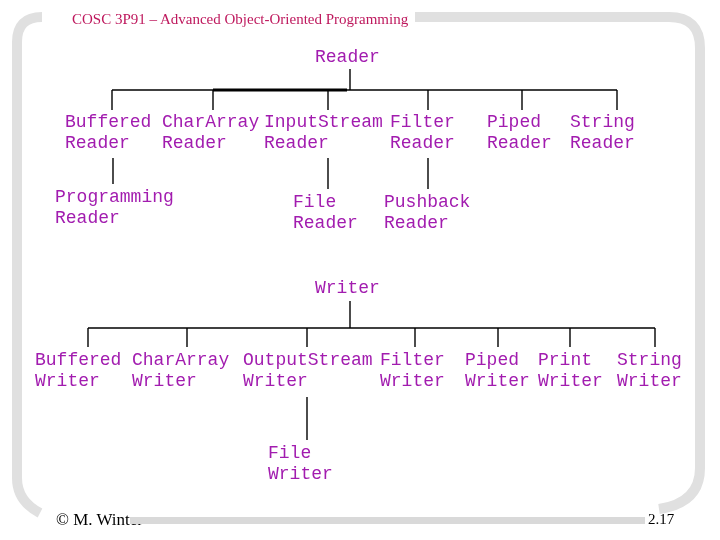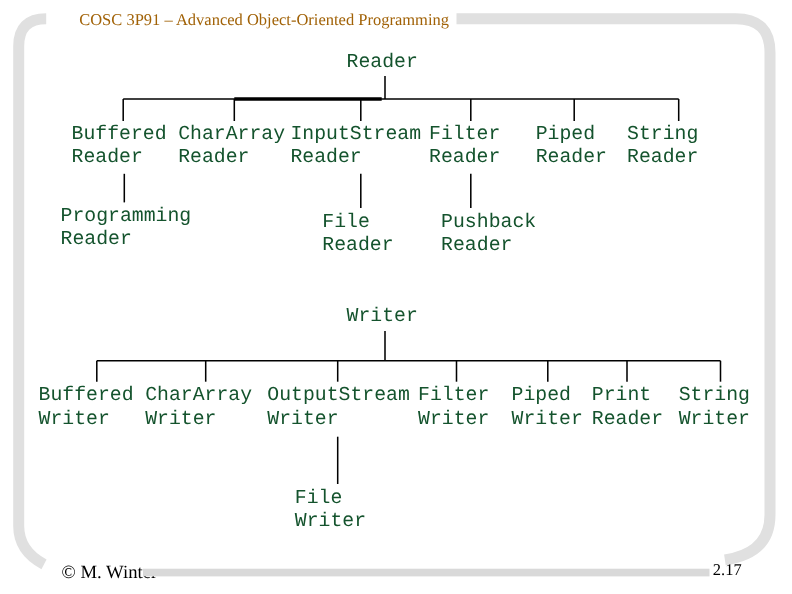--- a/index.html
+++ b/index.html
@@ -9,28 +9,28 @@
     position: relative;
     overflow: hidden;
     font-family: "Liberation Serif", serif;
     color: #000;
   }
   .stage { position: absolute; left: 0; top: 0; width: 720px; height: 540px; }
   svg.stage { pointer-events: none; }
   .slide-title {
     position: absolute; left: 72px; top: 10px;
     font-family: "Liberation Serif", serif;
-    font-size: 15px; line-height: 18px; color: #a16207;
+    font-size: 15px; line-height: 18px; color: #be185d;
     white-space: nowrap;
   }
   .node {
     position: absolute;
     font-family: "Liberation Mono", "DejaVu Sans Mono", monospace;
     font-size: 18px; line-height: 21px;
-    color: #14532d;
+    color: #a21caf;
     white-space: pre-line;
   }
   .footer-copyright {
     position: absolute; left: 56px; top: 510px;
     font-size: 17px; line-height: 19px;
     font-family: "Liberation Serif", serif;
   }
   .footer-rule {
     position: absolute; left: 130px; top: 517px;
     width: 515px; height: 7px;
@@ -95,38 +95,38 @@
   <div class="node" style="left:390px; top:112px;">Filter
 Reader</div>
   <div class="node" style="left:487px; top:112px;">Piped
 Reader</div>
   <div class="node" style="left:570px; top:112px;">String
 Reader</div>
   <div class="node" style="left:55px;  top:187px;">Programming
 Reader</div>
   <div class="node" style="left:293px; top:192px;">File
 Reader</div>
-  <div class="node" style="left:384px; top:192px;margin-left:17px;">Pushback
+  <div class="node" style="left:384px; top:192px;">Pushback
 Reader</div>
 </div>
 
 <div class="stage">
   <div class="node" style="left:315px; top:278px;">Writer</div>
   <div class="node" style="left:35px;  top:350px;">Buffered
 Writer</div>
   <div class="node" style="left:132px; top:350px;">CharArray
 Writer</div>
   <div class="node" style="left:243px; top:350px;">OutputStream
 Writer</div>
   <div class="node" style="left:380px; top:350px;">Filter
 Writer</div>
   <div class="node" style="left:465px; top:350px;">Piped
 Writer</div>
   <div class="node" style="left:538px; top:350px;">Print
-Reader</div>
+Writer</div>
   <div class="node" style="left:617px; top:350px;">String
 Writer</div>
   <div class="node" style="left:268px; top:443px;">File
 Writer</div>
 </div>
 
 <div class="footer-copyright">© M. Winter</div>
 <div class="footer-rule"></div>
 <div class="footer-slidenum">2.17</div>
 

